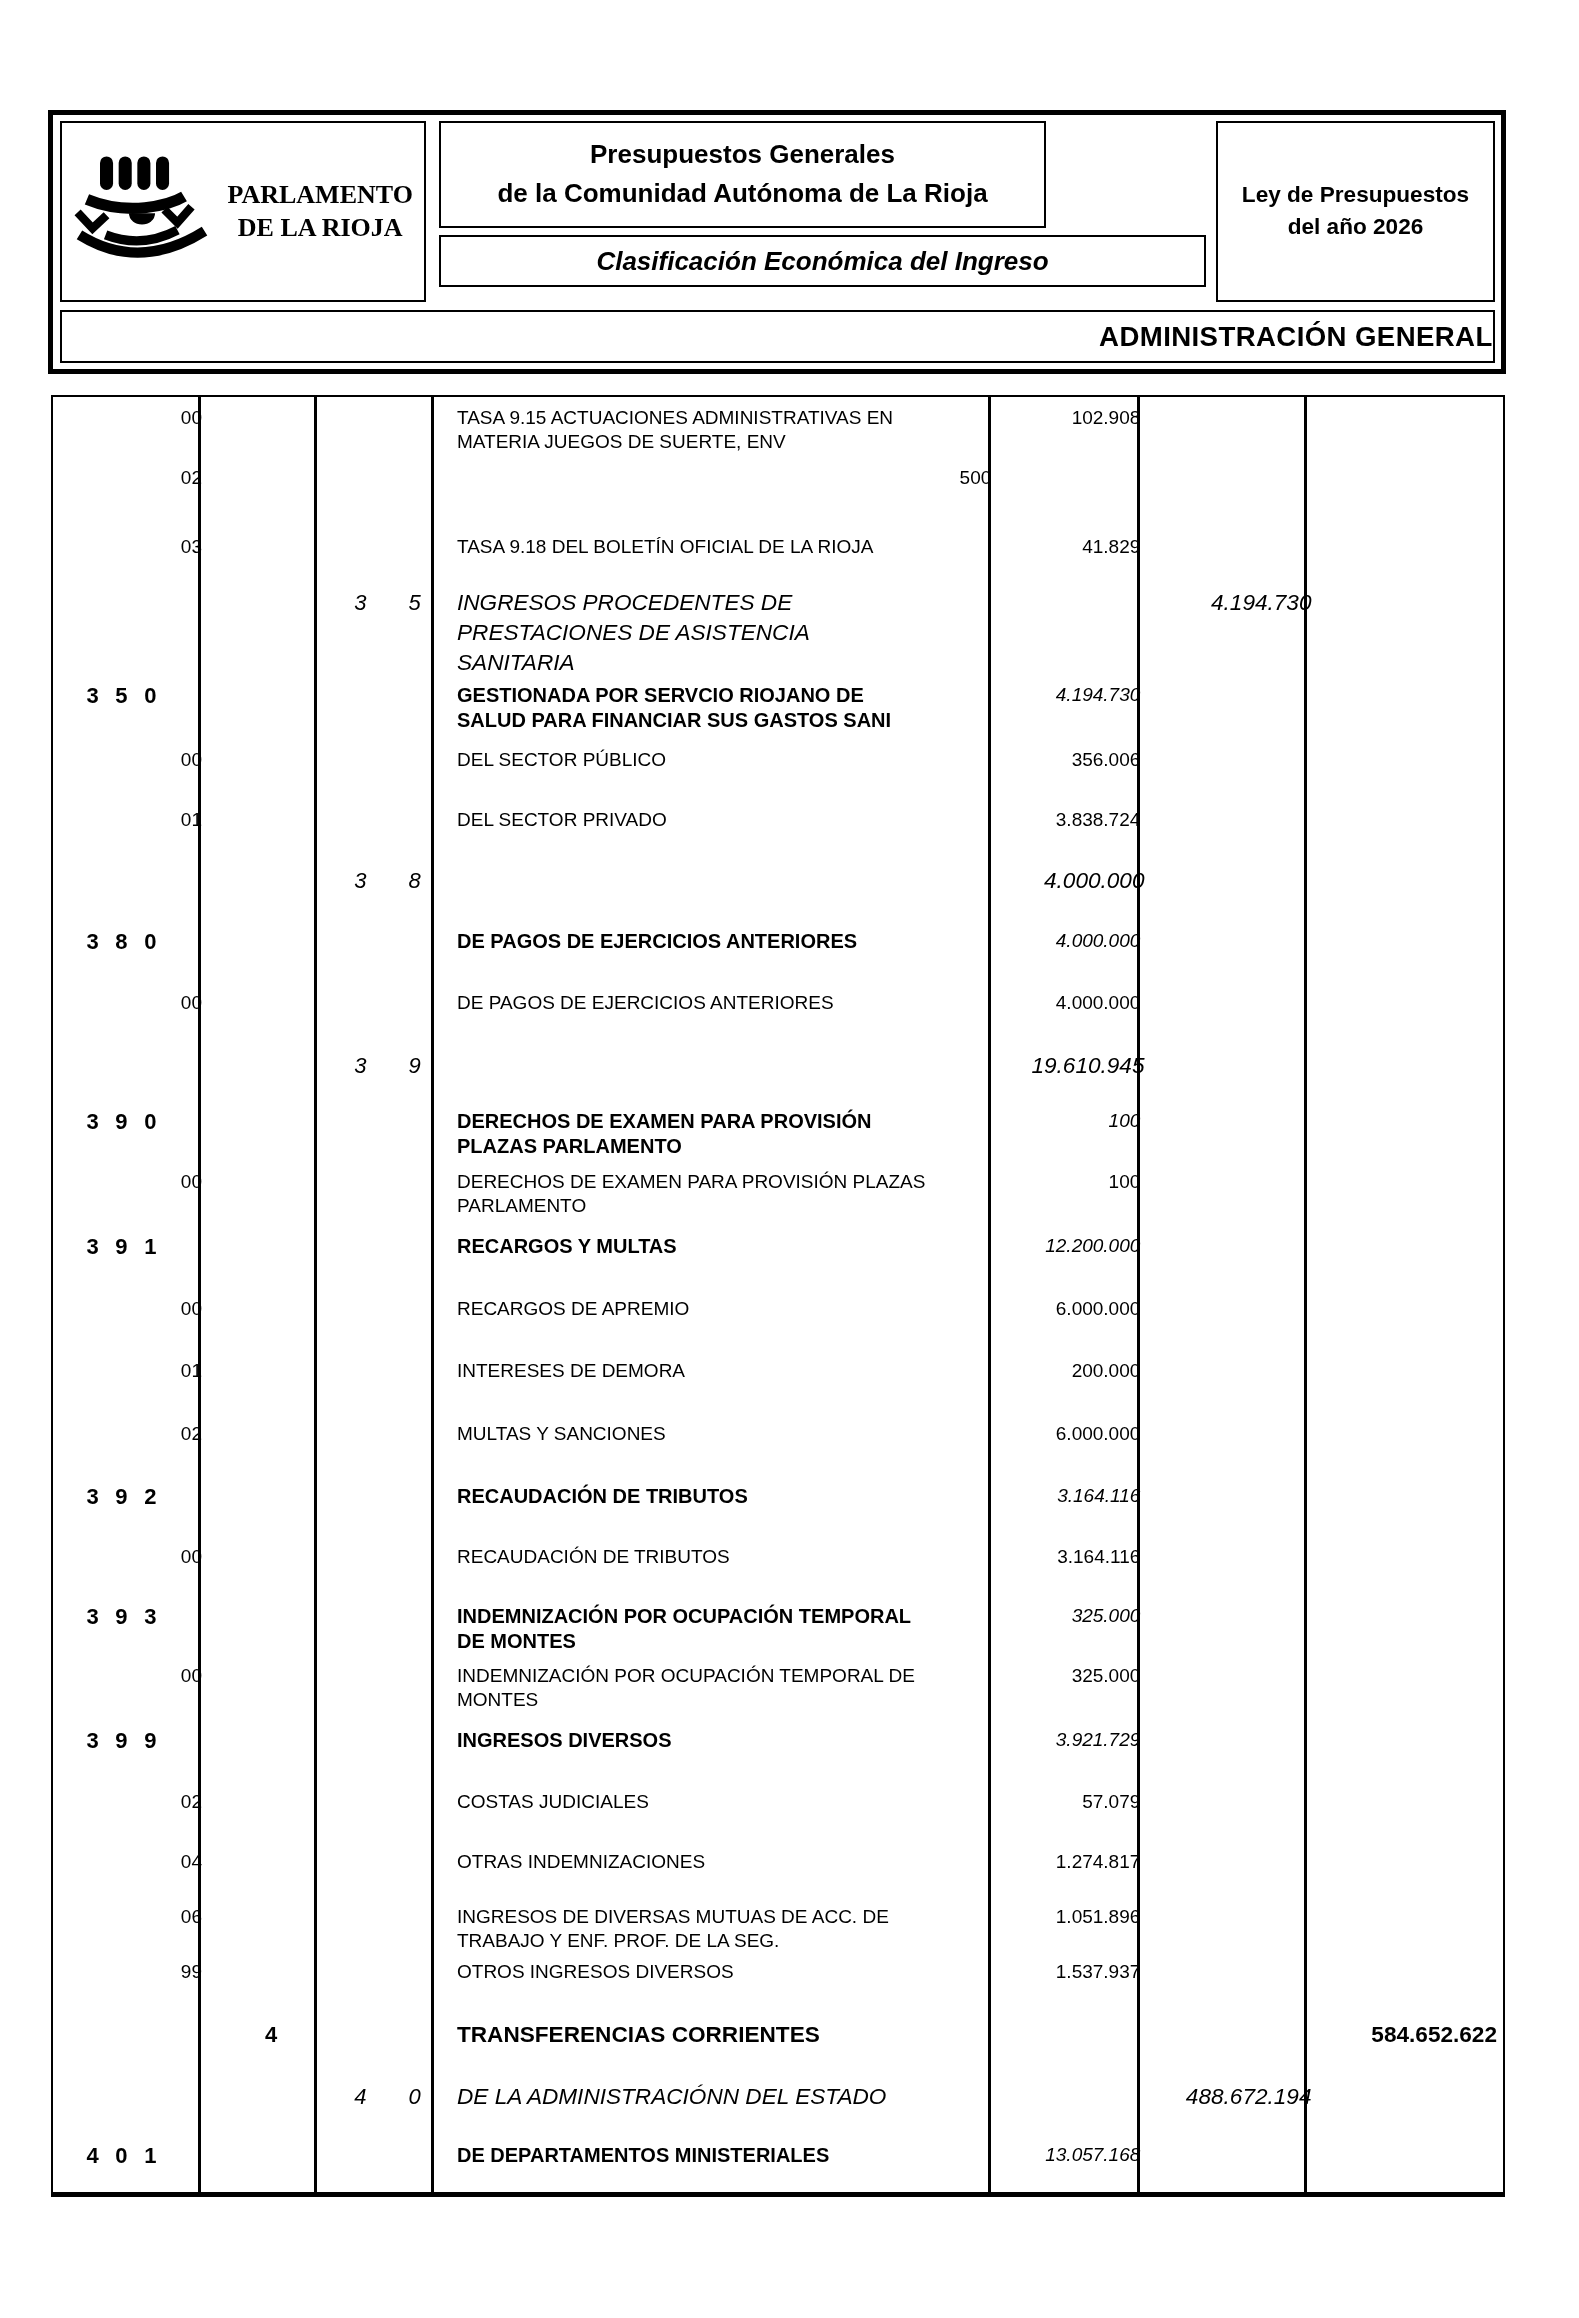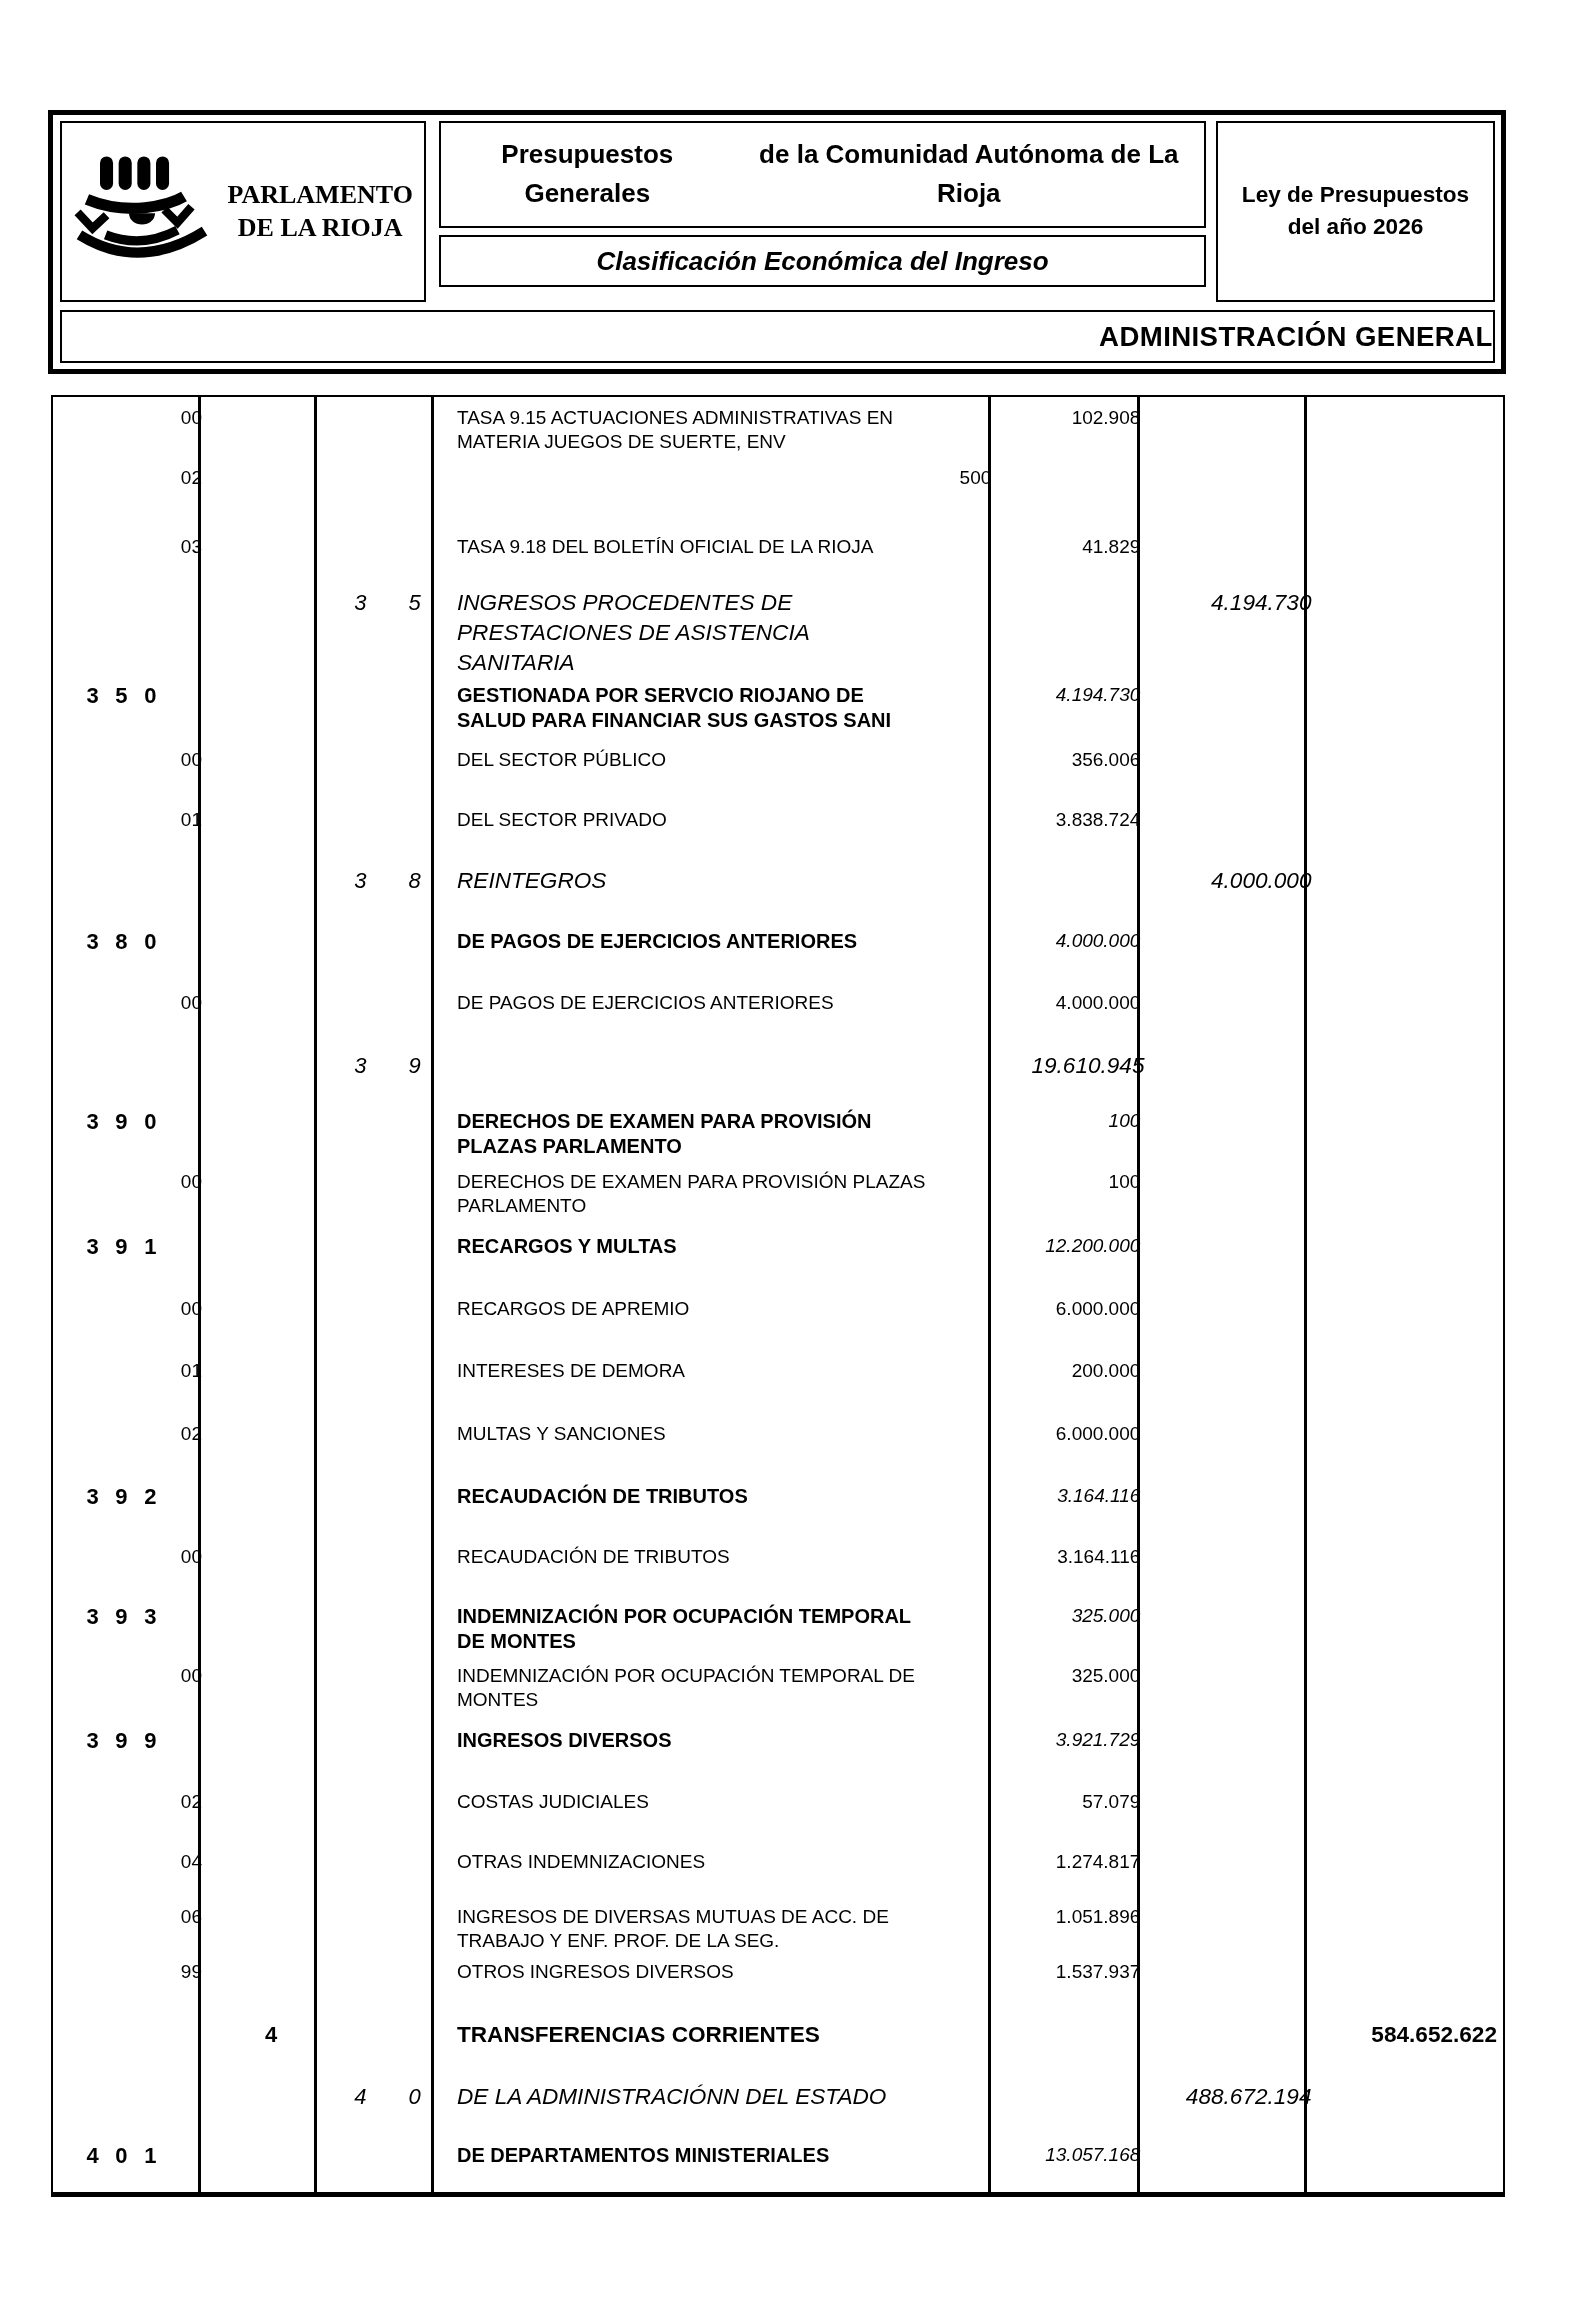--- a/index.html
+++ b/index.html
@@ -12,21 +12,21 @@
   
   .hdr {
     position:absolute; left:48px; top:110px; width:1458px; height:264px;
     border:5.8px solid #000; box-sizing:border-box;
   }
   .hcell {
     position:absolute; border:2.5px solid #000; box-sizing:border-box;
     display:flex; align-items:center; justify-content:center; text-align:center;
   }
   .hdr-logo-cell { left:6.7px; top:5.8px; width:366px; height:181px; gap:15px; }
-  .hdr-title-cell { left:386px; top:5.8px; width:767px; height:107px; flex-direction:row; }
+  .hdr-title-cell { left:386px; top:5.8px; width:607px; height:107px; flex-direction:column; }
   .hdr-subtitle-cell { left:386px; top:120px; width:767px; height:52px; }
   .hdr-law-cell { left:1163px; top:5.8px; width:279px; height:181px; flex-direction:column; }
   .hdr-band { left:6.7px; top:195px; width:1435px; height:53px;justify-content:flex-end; }
 
   .org-name {
     font-family:"Liberation Serif", serif; font-weight:700;
     font-size:26px; line-height:33px; text-align:center; white-space:pre-line;
   }
   .doc-title { font-weight:700; font-size:26px; line-height:39px; }
   .doc-subtitle { font-weight:700; font-style:italic; font-size:26px; }
@@ -207,21 +207,20 @@
     <div class="c a a2"></div>
     <div class="c a a3"></div>
   </div>
     <div class="row lv-article" style="top: 469px;">
     <div class="c c1"></div>
     <div class="c c2"></div>
     <div class="c c3">
         <span>3</span>
         <span>8</span>
       </div>
-    <div class="c desc">REINTEGROS</div>
     <div class="c a a1"></div>
     <div class="c a a2">4.000.000</div>
     <div class="c a a3"></div>
   </div>
     <div class="row lv-group" style="top: 532px;">
     <div class="c c1">
         <span>3</span>
         <span>8</span>
         <span>0</span>
       </div>

